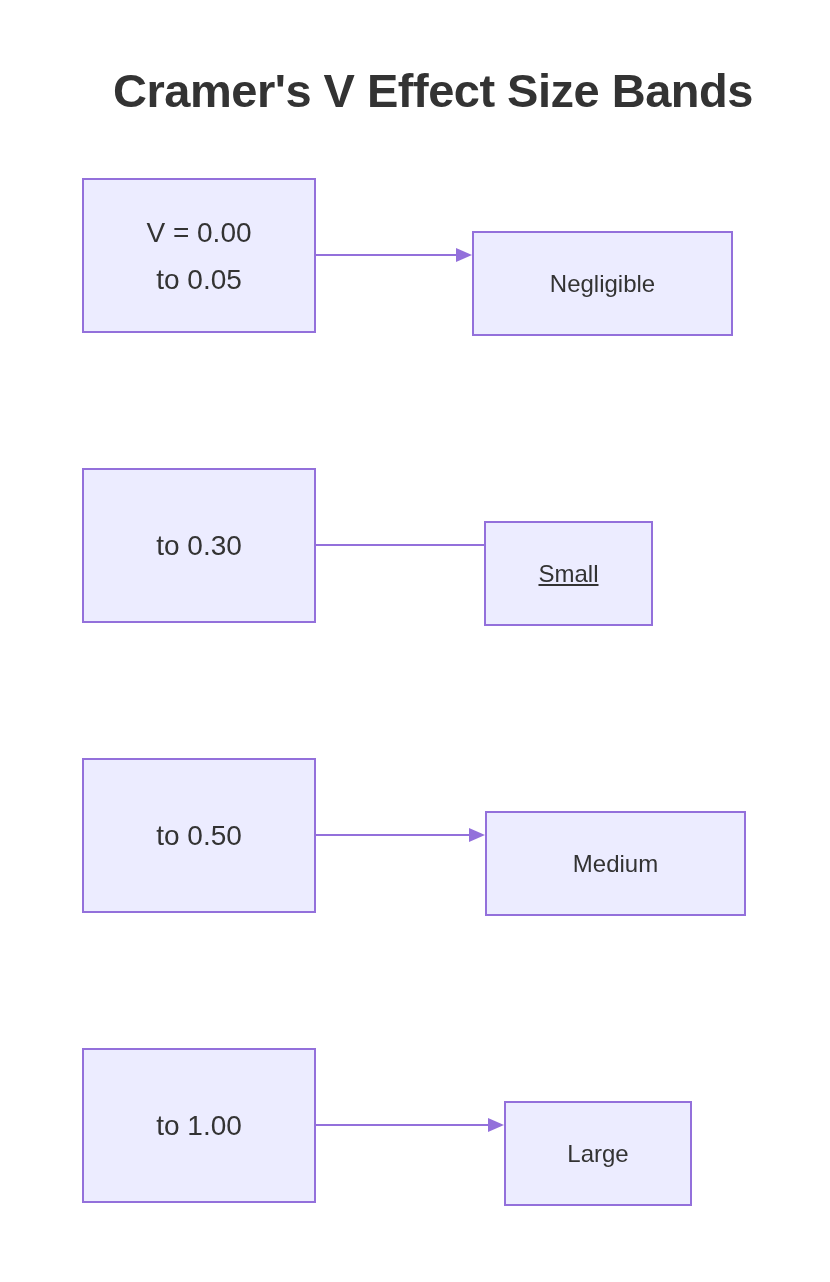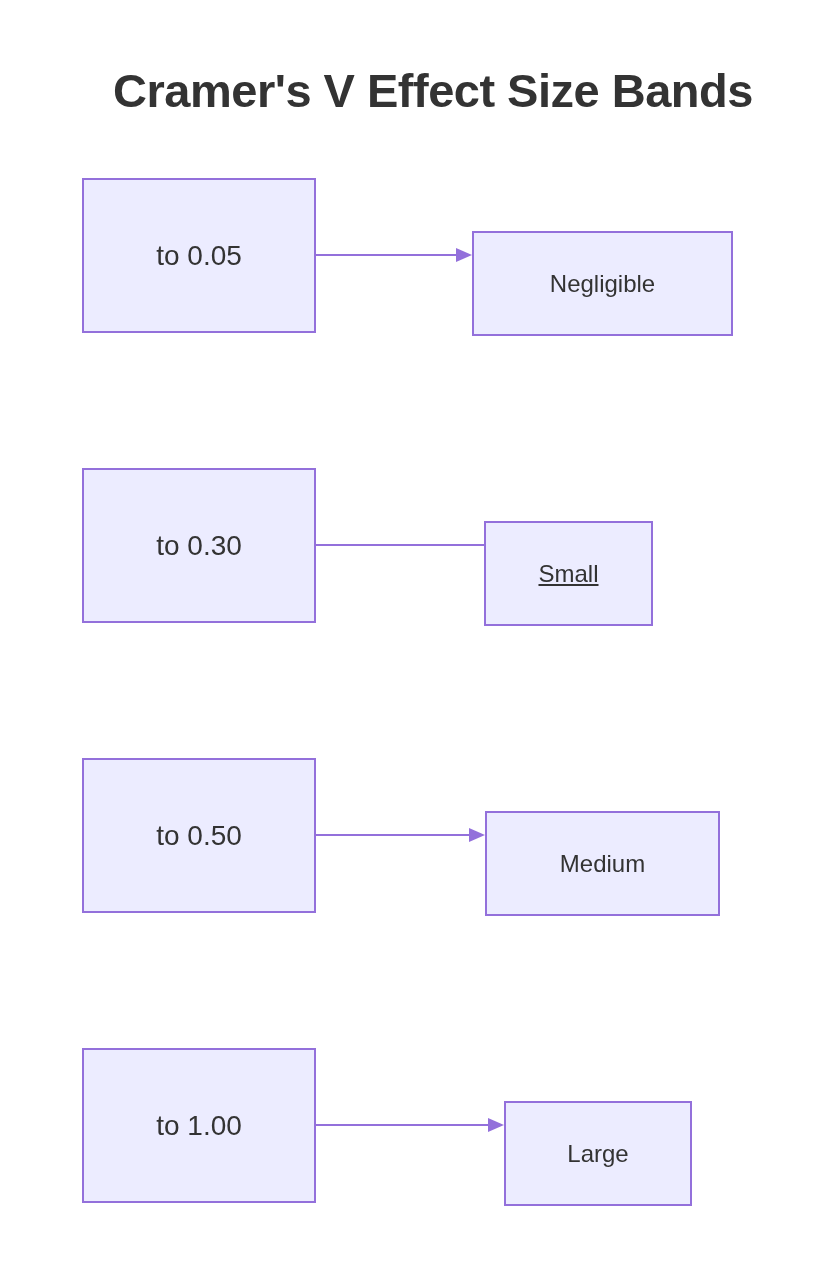--- a/index.html
+++ b/index.html
@@ -72,37 +72,38 @@
   .r0 .label { top: 203px; left: 472px; width: 261px; }
   .r0 .shaft { top: 254px; left: 316px; width: 142px; }
   .r0 .head  { top: 248px; left: 456px; }
   
   .r1 .range { top: 468px; }
   .r1 .label { top: 493px; left: 484px; width: 169px; text-decoration: underline; }
   .r1 .shaft { top: 544px; left: 316px; width: 176px; }
   .r1 .head  { top: 538px; left: 490px; }
   
   .r2 .range { top: 758px; }
-  .r2 .label { top: 783px; left: 485px; width: 235px; }
+  .r2 .label { top: 783px; left: 485px; width: 261px; }
   .r2 .shaft { top: 834px; left: 316px; width: 155px; }
   .r2 .head  { top: 828px; left: 469px; }
   
   .r3 .range { top: 1048px; }
   .r3 .label { top: 1073px; left: 504px; width: 188px; }
   .r3 .shaft { top: 1124px; left: 316px; width: 174px; }
   .r3 .head  { top: 1118px; left: 488px; }
 </style>
 </head>
 <body>
 
 <div class="canvas">
   <div class="title">Cramer's V Effect Size Bands</div>
 
   <div class="row r0">
     <div class="node range">
+      <span class="ln">V = 0.00</span>
       <span class="ln">to 0.05</span>
     </div>
     <div class="shaft"></div>
     <div class="head"></div>
     <div class="node label">Negligible</div>
   </div>
 
   <div class="row r1">
     <div class="node range">
       <span class="ln">to 0.30</span>

